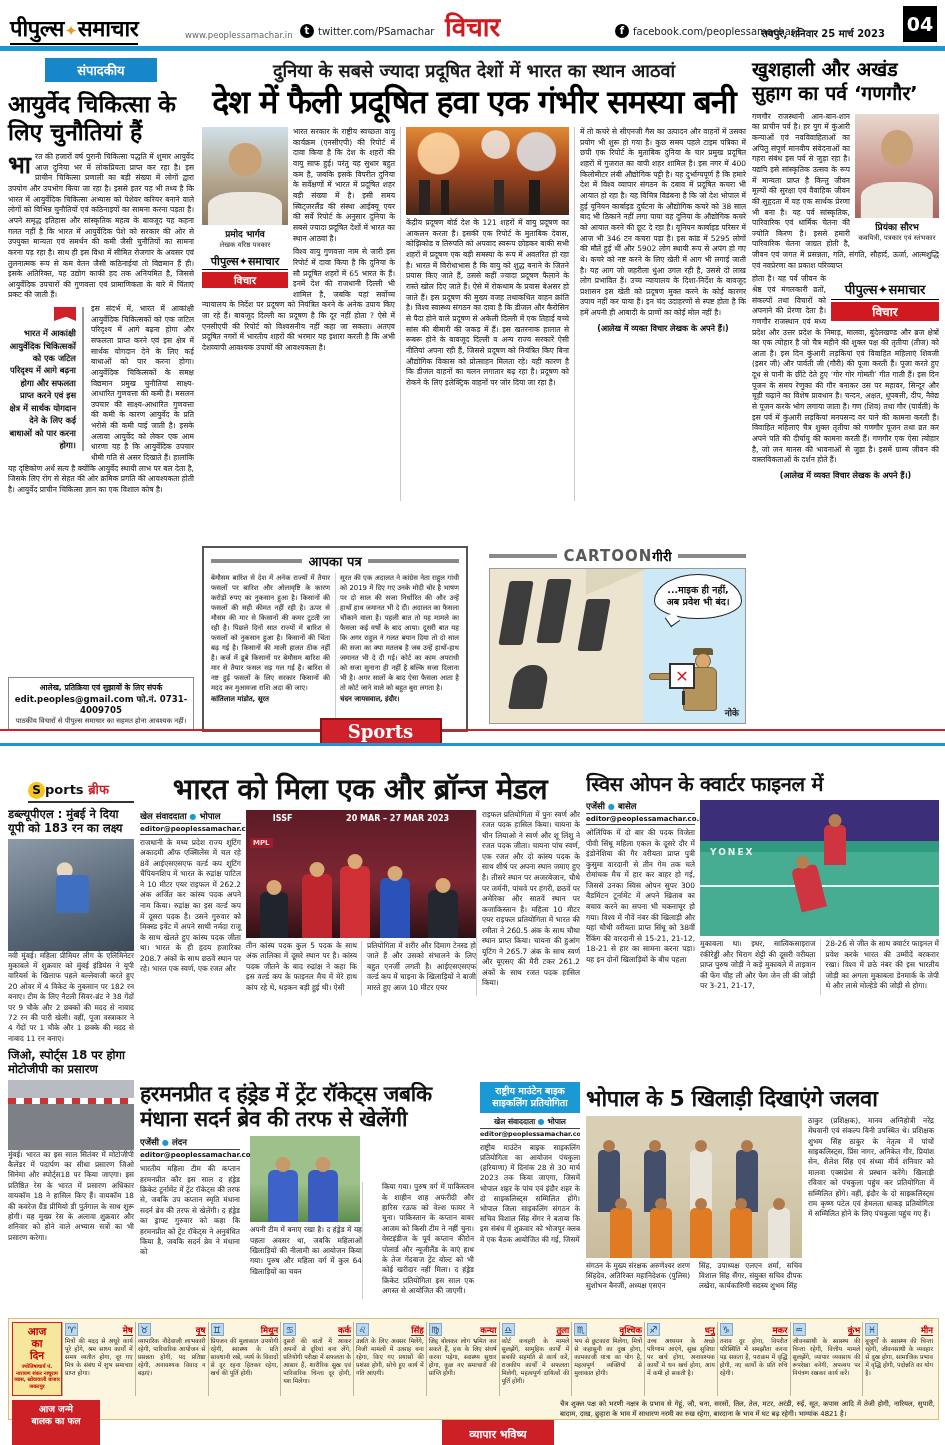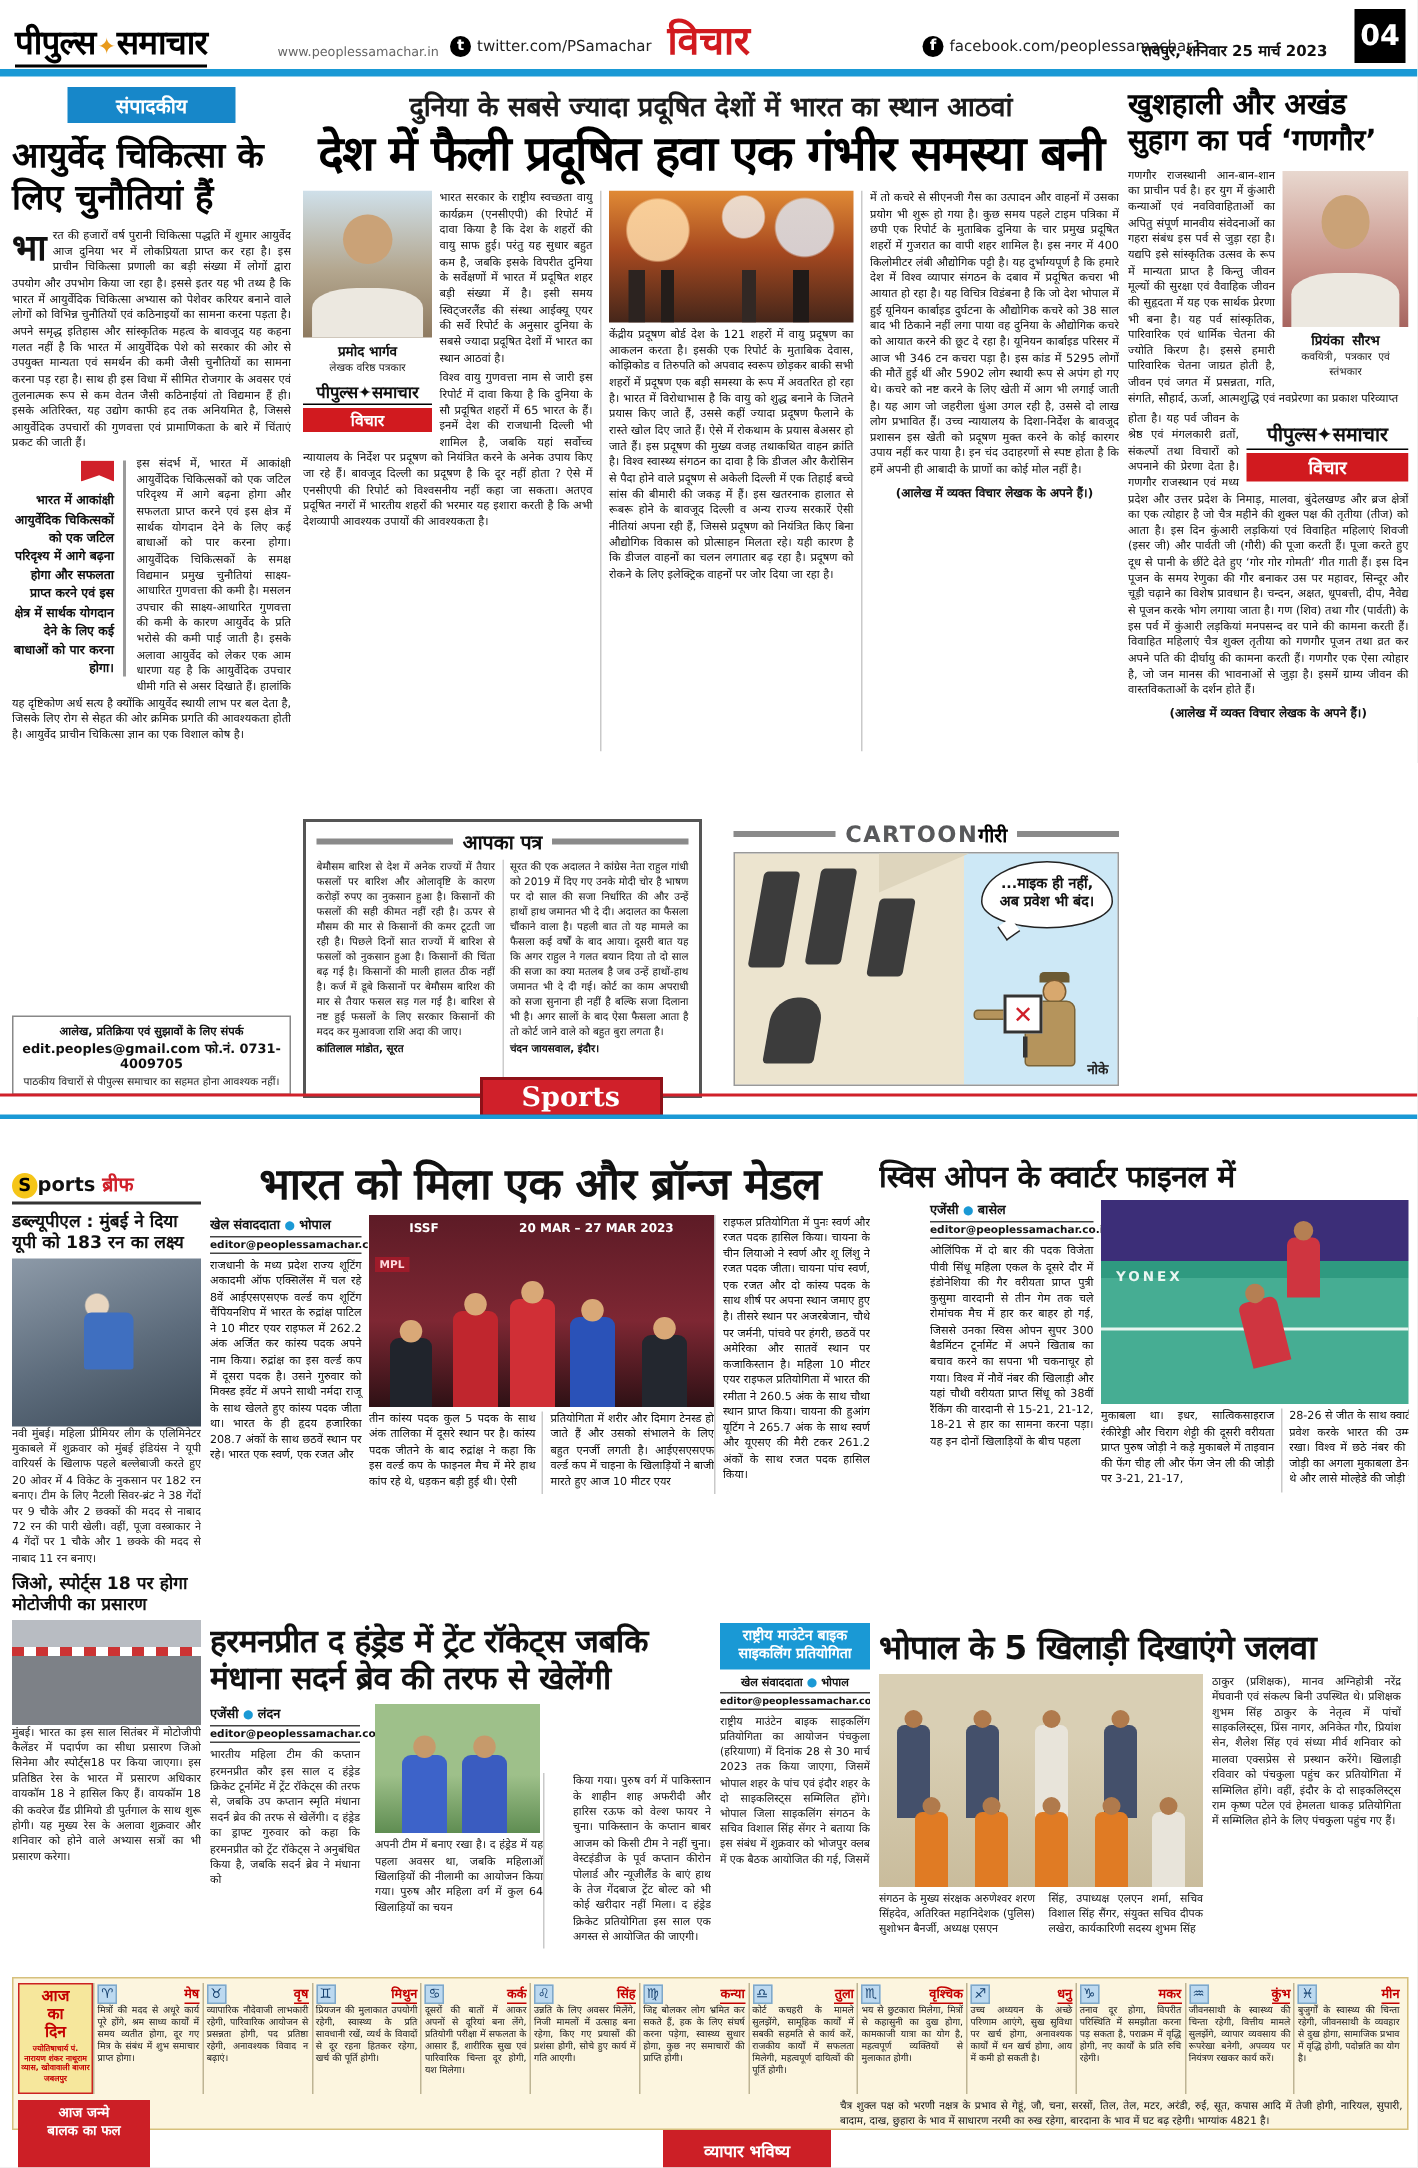--- a/index.html
+++ b/index.html
@@ -85,32 +85,32 @@
   .cop-body{position:absolute;right:0;top:14px;width:34px;height:44px;background:#b5945c;border-radius:6px 6px 3px 3px;border:1px solid #7a6337;}
   .cop-arm{position:absolute;left:-16px;top:20px;width:24px;height:7px;background:#b5945c;border:1px solid #7a6337;border-radius:3px;}
   .signb{position:absolute;left:4px;bottom:28px;width:26px;height:26px;background:#fff;border:2px solid #333;
          color:#d0202a;font-size:16px;font-weight:800;text-align:center;line-height:23px;}
   .signb::after{content:"";position:absolute;left:11px;top:26px;width:3px;height:14px;background:#333;}
   .ct-sig{position:absolute;right:6px;bottom:4px;font-size:9px;font-weight:700;color:#222;}
   
   .gangaur{left:752px;top:58px;width:187px;height:676px;}
   .g-head{font-size:19.5px;font-weight:800;line-height:1.25;color:#050505;margin-bottom:5px;}
   .g-body{height:612px;overflow:hidden;}
-  .g-photo{float:right;width:84px;margin:2px 0 2px 5px;font-family:Liberation Mono, monospace;}
+  .g-photo{float:right;width:84px;margin:2px 0 2px 5px;}
   .p-g{width:84px;height:104px;background:linear-gradient(180deg,#e8d8cf 0%,#c9938a 60%,#a6645f 100%);}
   .g-logo{float:right;width:108px;margin:2px 0 2px 5px;}
   
   .sp-div{left:0;top:716px;width:761px;height:32px;}
   .sp-line-red{position:absolute;top:13px;left:0;width:945px;height:2px;background:#d0202a;}
   .sp-line-blue{position:absolute;top:27px;left:0;width:945px;height:3px;background:#1a99d5;}
   .sp-box{position:relative;width:122px;margin:2px auto 0 auto;background:#d0202a;border:2px solid #8e1118;color:#fff;
           font-family:"DejaVu Serif",serif;font-size:18px;font-weight:800;text-align:center;padding:1px 0;}
   
   .brief{left:8px;top:780px;width:126px;height:534px;overflow:hidden;}
-  .brief-head{font-size:13px;font-weight:800;border-bottom:2px solid #333;padding-bottom:2px;}
+  .brief-head{font-size:13px;font-weight:800;border-bottom:2px solid #333;padding-bottom:2px;margin-left:20px;}
   .s-circ{display:inline-block;width:17px;height:17px;border-radius:50%;background:#f5c518;color:#000;text-align:center;line-height:17px;font-size:12px;font-weight:800;}
   .brief-red{color:#d0202a;}
   .b-head{font-size:11.5px;font-weight:800;line-height:1.25;margin:4px 0 3px 0;}
   .wpl{width:126px;height:112px;background:
        radial-gradient(circle at 45% 28%,#e8d6c0 0 7%,transparent 8%),
        linear-gradient(160deg,#8d9aa8 0%,#5d6c7c 55%,#3c4a58 100%);}
   .wpl::after{content:"";position:absolute;left:38%;top:32%;width:26%;height:34%;background:#3f6fc0;border-radius:5px 5px 2px 2px;}
   .motogp{width:126px;height:70px;background:linear-gradient(180deg,#b8bcc2 0 30%,#7d8187 30% 100%);}
   .motogp::after{content:"";position:absolute;left:0;top:26%;width:100%;height:8%;
        background:repeating-linear-gradient(90deg,#c33 0 8px,#fff 8px 16px);}
@@ -134,21 +134,21 @@
   .f-blue{left:134px;width:30px;height:60px;background:#2a52b8;}
   .f-dark1{left:14px;width:28px;height:46px;background:#20242c;}
   .f-dark2{left:182px;width:30px;height:48px;background:#23272f;}
   .fig::before{content:"";position:absolute;left:50%;top:-12px;transform:translateX(-50%);width:15px;height:15px;border-radius:50%;background:#d9a877;}
   .issf-sub{display:flex;margin-top:3px;}
   .issf-sub .sc{width:50%;padding:0 4px 0 0;}
   .issf-sub .sc+.sc{border-left:1px solid #c9c9c9;padding:0 0 0 5px;}
   
   .sindhu{left:586px;top:772px;width:353px;height:304px;overflow:hidden;}
   .sin-head{font-size:20px;font-weight:800;line-height:1.22;letter-spacing:-0.3px;}
-  .sin-row{display:flex;margin-top:4px;margin-left:34px;}
+  .sin-row{display:flex;margin-top:4px;}
   .sin-a{width:114px;padding-right:5px;}
   .sin-b{width:239px;}
   .badminton{width:239px;height:136px;background:linear-gradient(180deg,#3c2e78 0 30%,#2f9a80 30% 38%,#46ad93 38% 100%);}
   .badminton::before{content:"";position:absolute;left:0;top:62%;width:100%;height:2px;background:#e8f5f0;}
   .yonex{position:absolute;left:10px;top:34%;color:#eaf6f2;font-size:9px;font-weight:800;letter-spacing:2px;}
   .bd1,.bd2{position:absolute;border-radius:5px 5px 0 0;background:#cf3540;}
   .bd1{left:52%;top:18%;width:22px;height:40px;}
   .bd2{left:40%;top:48%;width:26px;height:44px;transform:rotate(-14deg);}
   .bd1::before,.bd2::before{content:"";position:absolute;left:50%;top:-11px;transform:translateX(-50%);width:13px;height:13px;border-radius:50%;background:#b57f53;}
   .sin-sub{display:flex;margin-top:3px;}

